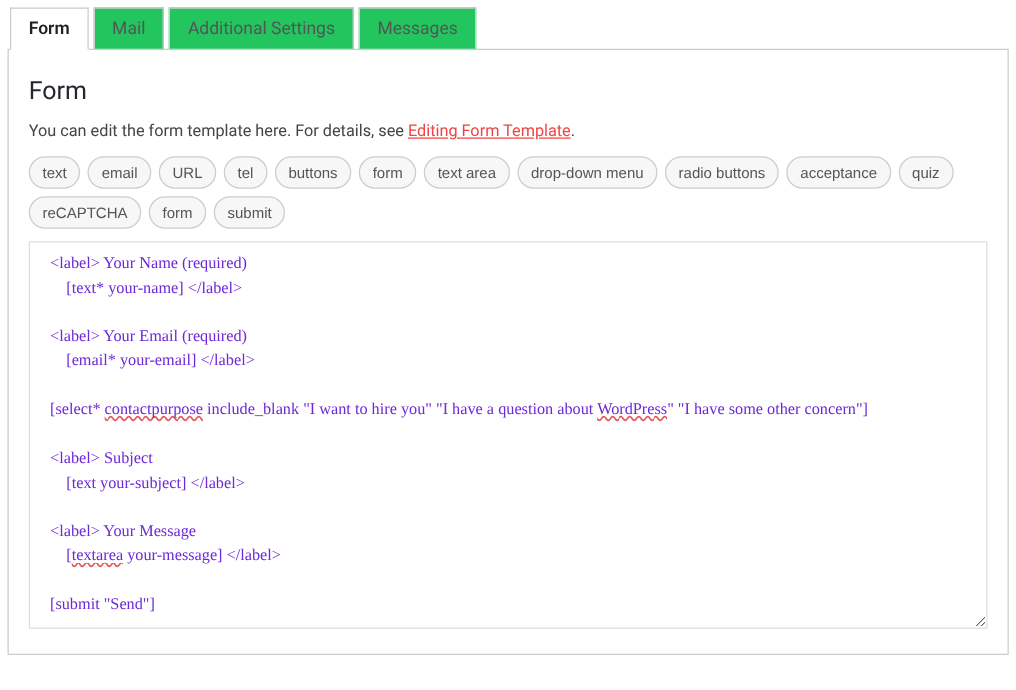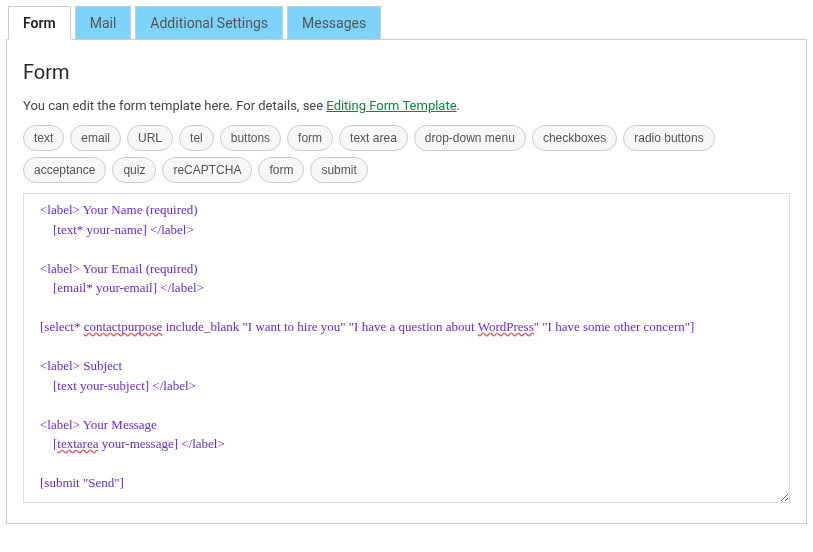--- a/index.html
+++ b/index.html
@@ -11,21 +11,21 @@
     color: #444;
     background: #fff;
   }
   .tabs {
     display: flex;
     position: relative;
     z-index: 2;
   }
   .tab {
     padding: 8px 14px;
-    background: #7dd3fc;
+    background: #22c55e;
     border: 1px solid #ccc;
     border-bottom: none;
     margin-right: 2px;
     margin-left: 2px;
     font-size: 14px;
     cursor: pointer;
     color: #555;
   }
   .tab.active {
     background: #fff;
@@ -46,21 +46,21 @@
     font-weight: 400;
     margin: 4px 0 14px 0;
     color: #23282d;
   }
   .desc {
     font-size: 13px;
     color: #444;
     margin-bottom: 12px;
   }
   .desc a {
-    color: #15803d;
+    color: #ef4444;
     text-decoration: underline;
   }
   .tagbar {
     display: flex;
     flex-wrap: wrap;
     gap: 6px;
     margin-bottom: 10px;
   }
   .tagbtn {
     padding: 5px 10px;
@@ -110,21 +110,20 @@
 
   <div class="tagbar" id="tagbar">
       <button class="tagbtn" type="button">text</button>
       <button class="tagbtn" type="button">email</button>
       <button class="tagbtn" type="button">URL</button>
       <button class="tagbtn" type="button">tel</button>
       <button class="tagbtn" type="button">buttons</button>
       <button class="tagbtn" type="button">form</button>
       <button class="tagbtn" type="button">text area</button>
       <button class="tagbtn" type="button">drop-down menu</button>
-      <button class="tagbtn" type="button">checkboxes</button>
       <button class="tagbtn" type="button">radio buttons</button>
       <button class="tagbtn" type="button">acceptance</button>
       <button class="tagbtn" type="button">quiz</button>
       <button class="tagbtn" type="button">reCAPTCHA</button>
       <button class="tagbtn" type="button">form</button>
       <button class="tagbtn" type="button">submit</button>
     </div>
 
   <div class="codearea" id="codearea" contenteditable="true" spellcheck="false" style="">&lt;label&gt; Your Name (required)
     [text* your-name] &lt;/label&gt;

